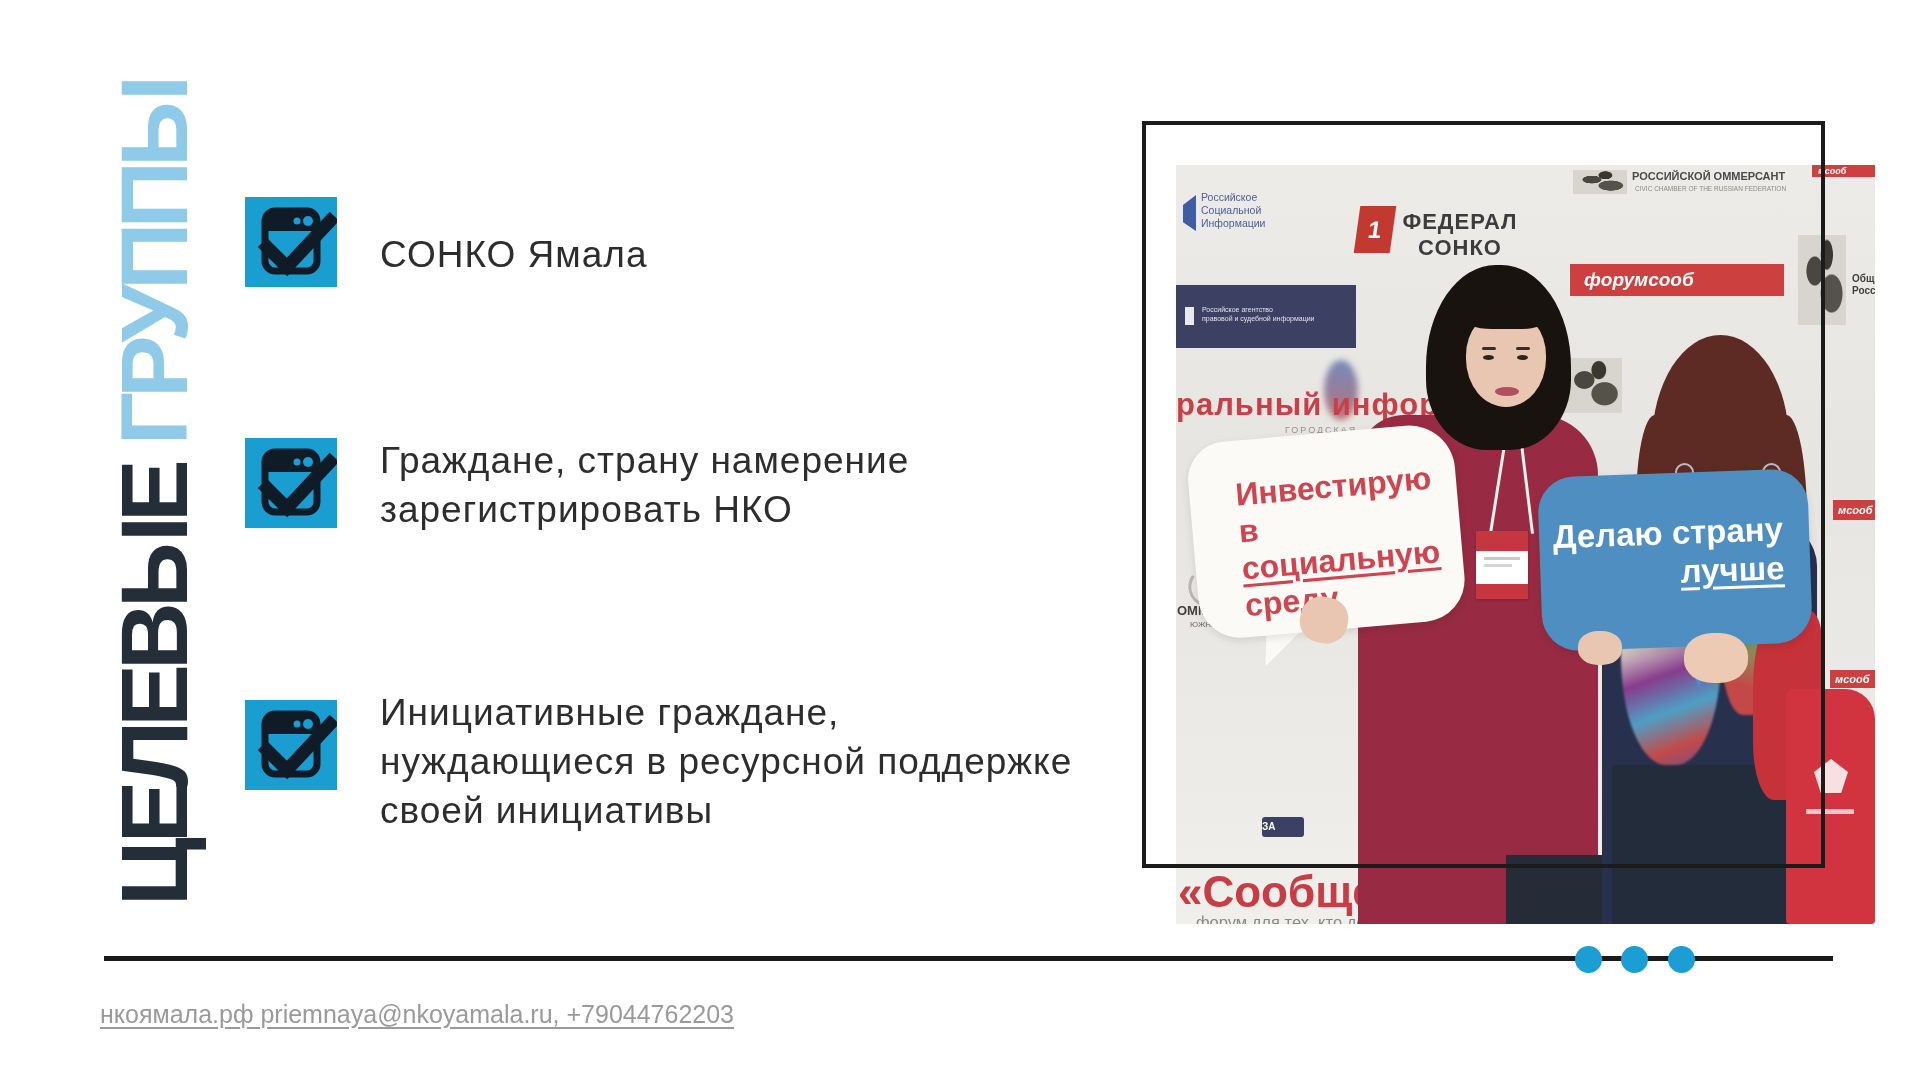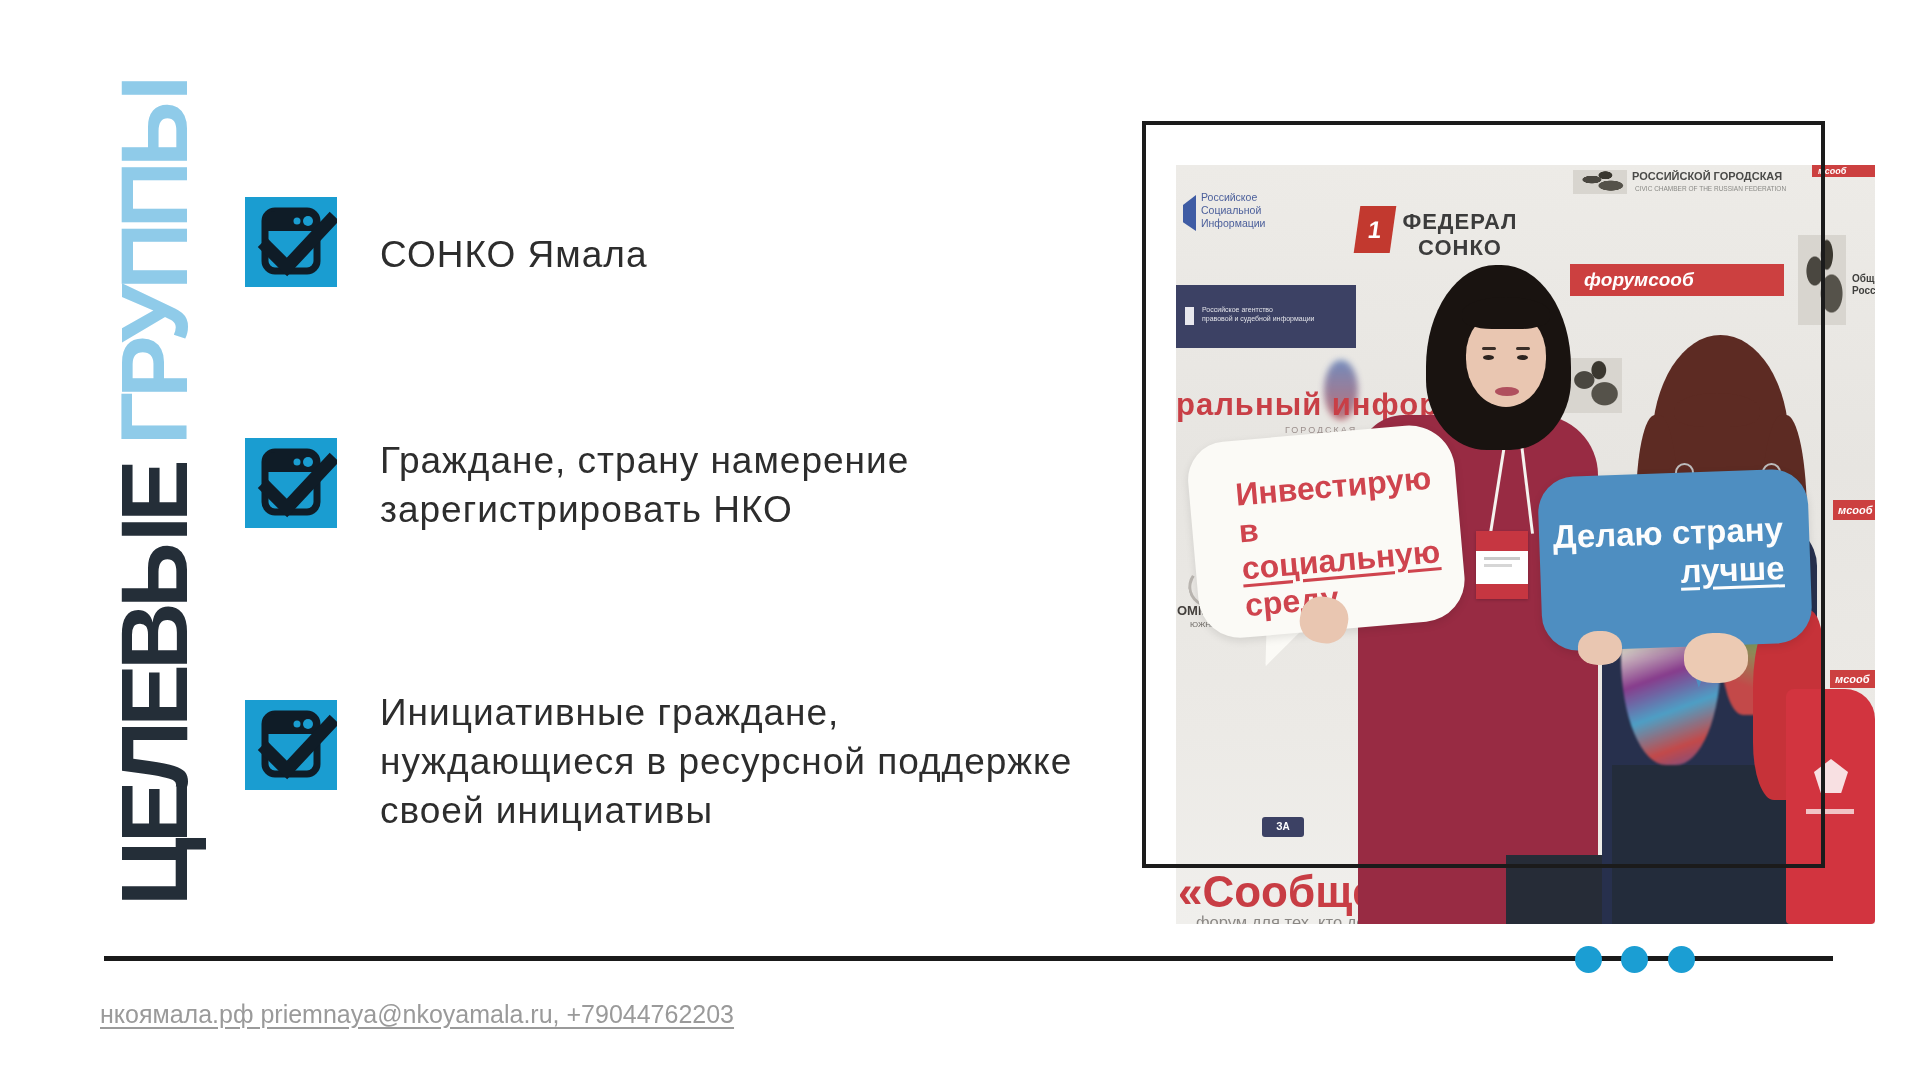--- a/index.html
+++ b/index.html
@@ -113,21 +113,21 @@
     <div class="s" style="left:7px;top:26px;width:95px;height:48px;">
       <div class="s" style="left:0;top:4px;width:13px;height:36px;background:#3e5ca8;clip-path:polygon(0 28%,100% 0,100% 100%,0 76%);"></div>
       <div class="s" style="left:18px;top:0;font-size:10.5px;line-height:13px;color:#4a5f9e;">
         <div>Российское</div>
         <div>Социальной</div>
         <div>Информации</div>
       </div>
     </div>
 
     <div class="s bw" style="left:397px;top:5px;width:54px;height:24px;"></div>
-    <div class="s" style="left:456px;top:5px;font-size:11px;font-weight:700;color:#4a4a48;">РОССИЙСКОЙ ГОРОДСКАЯ</div>
+    <div class="s" style="left:456px;top:5px;font-size:11px;font-weight:700;color:#4a4a48;">РОССИЙСКОЙ ОММЕРСАНТ</div>
     <div class="s" style="left:459px;top:20px;font-size:6.5px;color:#8a8a86;">CIVIC CHAMBER OF THE RUSSIAN FEDERATION</div>
     <div class="s redpill" style="left:636px;top:0;width:63px;height:12px;font-size:9px;line-height:12px;padding-left:6px;">мсооб</div>
 
     <div class="s" style="left:181px;top:41px;width:36px;height:47px;background:#c8372d;transform:skewX(-8deg);color:#fff;font-weight:700;font-size:24px;text-align:center;line-height:47px;">1</div>
     <div class="s" style="left:223px;top:44px;width:122px;text-align:center;font-size:22px;line-height:26px;font-weight:700;color:#3c3c3c;letter-spacing:1px;">
       <div>ФЕДЕРАЛ</div>
       <div>СОНКО</div>
     </div>
 
     <div class="s" style="left:0;top:120px;width:180px;height:63px;background:#3c4166;">
@@ -151,21 +151,21 @@
     <div class="s" style="left:109px;top:260px;font-size:9px;letter-spacing:2px;color:#9b8f8c;">ГОРОДСКАЯ</div>
 
     <div class="s redpill" style="left:657px;top:335px;width:42px;height:20px;font-size:11px;line-height:20px;padding-left:5px;">мсооб</div>
 
     <div class="s" style="left:12px;top:397px;width:49px;height:40px;border:3px solid #b9b5b0;border-radius:50%;border-top-color:transparent;transform:rotate(-15deg);"></div>
     <div class="s" style="left:1px;top:438px;font-size:13px;font-weight:700;color:#433f3c;">ОММЕРСАНТ</div>
     <div class="s" style="left:14px;top:455px;font-size:8px;color:#6e6a66;">ЮЖНЫЙ УРАЛ</div>
 
     <div class="s" style="left:2px;top:702px;font-size:44px;font-weight:700;color:#ce3b43;">«Сообще</div>
     <div class="s" style="left:20px;top:748px;font-size:16.5px;color:#8a8784;">форум для тех, кто дей</div>
-    <div class="s" style="left:86px;top:652px;width:42px;height:20px;background:#3c4166;color:#fff;font-size:10px;font-weight:700;text-align:center;line-height:20px;border-radius:3px;">ЗА</div>
+    <div class="s" style="left:86px;top:652px;width:42px;height:20px;background:#3c4166;color:#fff;font-size:10px;font-weight:700;line-height:20px;border-radius:3px;">ЗА</div>
     <div class="s redpill" style="left:404px;top:745px;width:70px;height:18px;font-size:11px;line-height:18px;padding-left:8px;">форумсооб</div>
     <div class="s redpill" style="left:654px;top:505px;width:45px;height:18px;font-size:11px;line-height:18px;padding-left:5px;">мсооб</div>
     <div class="s" style="left:660px;top:578px;font-size:10px;font-weight:700;line-height:12px;color:#403f3d;">
       <div>Общес</div>
       <div>Россий</div>
     </div>
     <div class="s bw" style="left:600px;top:718px;width:52px;height:41px;"></div>
     <div class="s" style="left:660px;top:740px;font-size:10px;font-weight:700;line-height:12px;color:#403f3d;">
       <div>Общес</div>
       <div>Россий</div>

